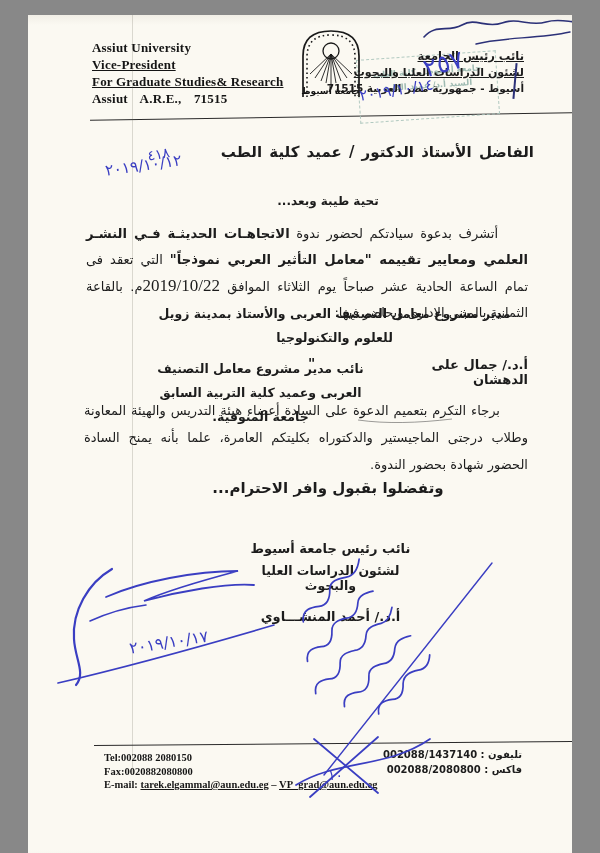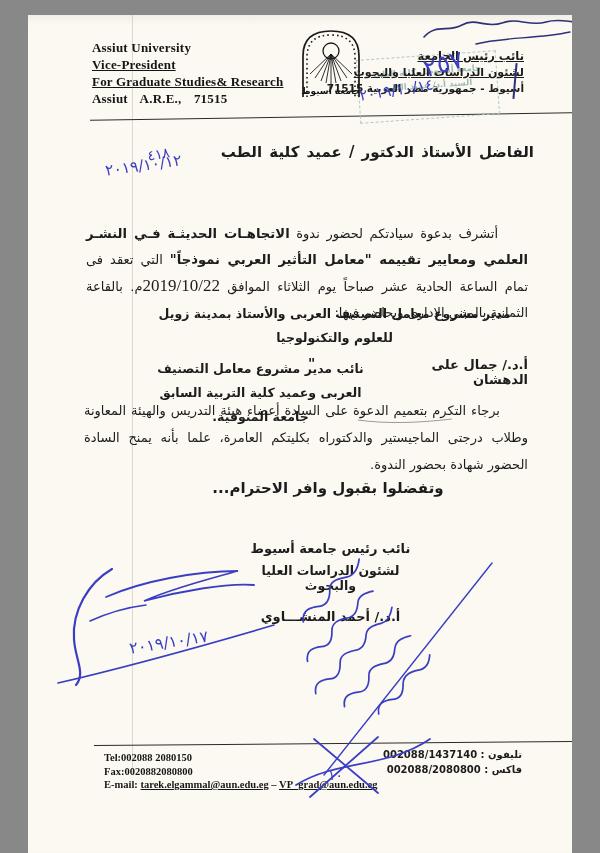--- a/index.html
+++ b/index.html
@@ -112,20 +112,21 @@
   <div class="abs pen hw-num" style="left:330px;top:72px;font-size:15px;transform:rotate(-9deg);">٢٠١٩/١٠/١٤</div>
 
   <div class="abs rule-top"></div>
   <div class="abs fold"></div>
 
   <div class="abs ar addressee">الفاضل الأستاذ الدكتور / عميد كلية الطب</div>
 
   <div class="abs pen hw-num" style="left:118px;top:133px;font-size:14px;transform:rotate(-10deg);">٤١٨</div>
   <div class="abs pen hw-num" style="left:76px;top:147px;font-size:15.5px;transform:rotate(-8deg);">٢٠١٩/١٠/١٢</div>
 
+  <div class="abs ar greeting">تحية طيبة وبعد...</div>
 
   <div class="abs ar body-p">
     <span>أتشرف بدعوة سيادتكم لحضور ندوة </span><span class="bseg">الاتجاهـات الحديثـة فـي النشـر العلمي ومعايير تقييمه "معامل التأثير العربي نموذجاً"</span><span> التي تعقد فى تمام الساعة الحادية عشر صباحاً يوم الثلاثاء الموافق </span><span class="date-lat">2019/10/22</span><span>م. بالقاعة الثمانية بالمبنى الادارى ويحاضر فيها:</span>
   </div>
 
   <div class="abs ar speakers">
     <div class="sp-row">
       <div class="sp-role">مدير مشروع معامل التصنيف العربى والأستاذ بمدينة زويل للعلوم والتكنولوجيا</div>
     </div>
     <div class="sp-row">

